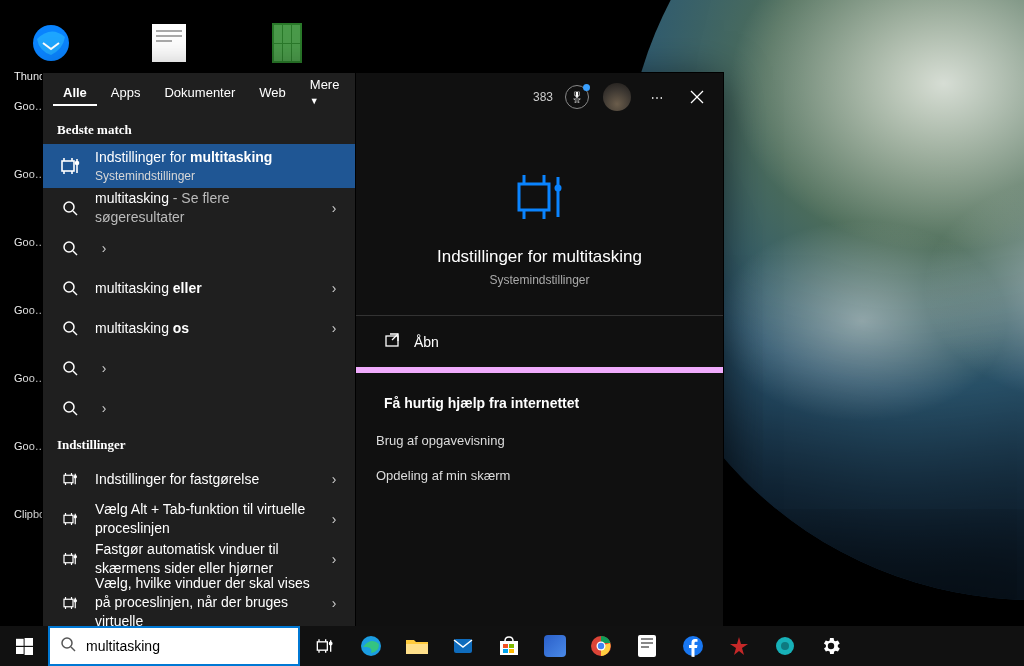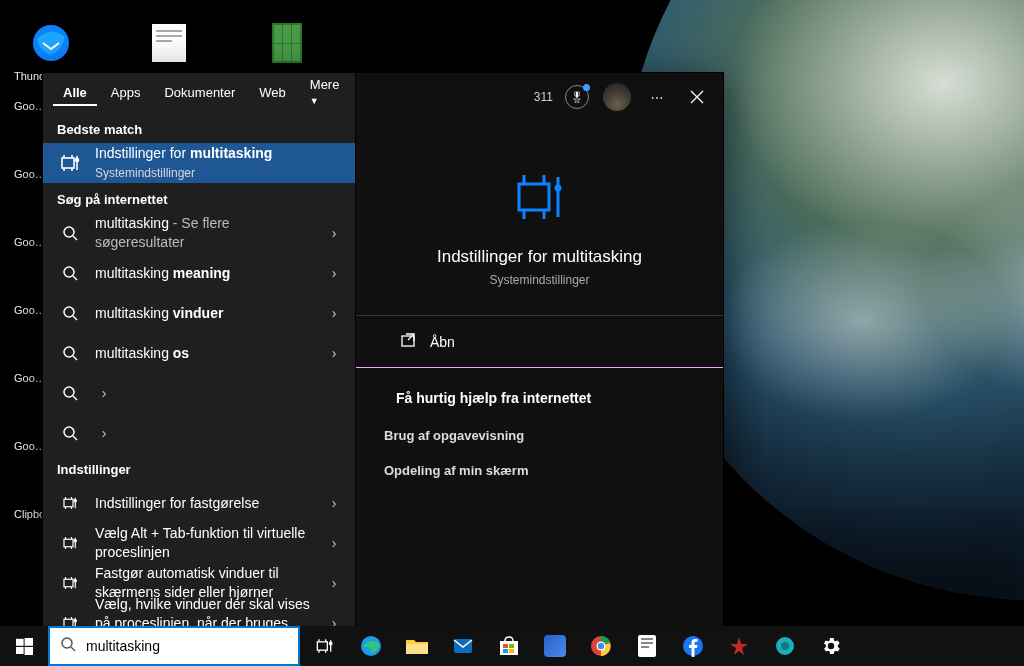--- a/index.html
+++ b/index.html
@@ -28,41 +28,41 @@
 .hdr { height: 48px; display: flex; align-items: center; gap: 4px; padding: 0 10px; font-size: 13px; }
 .hdr .tab { padding: 4px 10px; cursor: pointer; border-bottom: 2px solid transparent; }
 .hdr .tab.active { font-weight: 600; border-bottom: 2px solid #fff; }
 .hdr .count { font-size: 12px; color: #ccc; }
 .hdr .rbtn { width: 32px; height: 32px; display: flex; align-items: center; justify-content: center; color: #fff; cursor: pointer; }
 .rewards { position: relative; width: 24px; height: 24px; border: 1.5px solid #888; border-radius: 50%; display:flex; align-items:center; justify-content:center; font-size:11px;}
 .rewards::after{ content:''; position:absolute; top:-2px; right:-2px; width:7px; height:7px; border-radius:50%; background:#3aa0ff;}
 .avatar { width: 28px; height: 28px; border-radius: 50%; background: radial-gradient(circle at 50% 75%, #6b5d4b 0%, #3a3530 60%, #1d1a18 100%); }
 
 
-.sect { padding: 9px 14px 6px; font-size: 13px; color: #fff; font-weight: 600; }
+.sect { padding: 9px 14px 6px; font-size: 13px; color: #fff; font-weight: 600; font-family: Liberation Serif, serif; }
 
 
 .row { display: flex; align-items: center; padding: 8px 12px 8px 14px; gap: 12px; cursor: pointer; position: relative; min-height: 40px;}
 .row.best { background: #1f5694; padding-top: 12px; padding-bottom: 12px; }
 .row .ic { width: 26px; display:flex; justify-content:center; color:#fff; flex-shrink:0;}
 .row .txt { flex: 1; font-size: 14px; line-height: 1.35; }
 .row .txt .sub { font-size: 12px; color: #d8d8d8; margin-top: 2px; }
 .row .txt .hint { color: #bbb; font-size: 14px; }
 .row .chev { color: #ccc; font-size: 14px; width: 18px; text-align:center; }
 strong.m { font-weight: 600; }
 
 
 .detail { padding: 44px 24px 0; text-align: center; }
 .detail .biglogo { width: 64px; height: 64px; margin: 0 auto 18px; display:flex; align-items:center; justify-content:center; color:#0a84ff; }
 .detail h2 { font-size: 17px; font-weight: 400; margin-bottom: 6px; }
 .detail .dsub { font-size: 12px; color: #aaa; margin-bottom: 28px; }
 .dlist { border-top: 1px solid #333; }
-.ditem { display:flex; align-items:center; gap:14px; padding: 16px 44px; font-size: 14px; cursor:pointer; border-bottom: 1px solid #f0abfc; }
-.dhead { padding: 22px 40px 12px; font-size: 14px; font-weight: 600; }
-.dlink { padding: 10px 28px; font-size: 13px; color: #ddd; cursor:pointer;font-weight:bold; }
+.ditem { display:flex; align-items:center; gap:14px; padding: 16px 28px; font-size: 14px; cursor:pointer; border-bottom: 6px solid #f0abfc; }
+.dhead { padding: 22px 28px 12px; font-size: 14px; font-weight: 600; }
+.dlink { padding: 10px 20px; font-size: 13px; color: #ddd; cursor:pointer; }
 
 
 .taskbar { position: absolute; left: 0; bottom: 0; width: 100%; height: 40px; background: #111; display: flex; align-items: center; }
 .taskbar .start { width: 48px; height: 40px; display:flex; align-items:center; justify-content:center; }
 .taskbar .searchbox { width: 252px; height: 40px; background: #fff; border: 2px solid #0078d4; display:flex; align-items:center; gap:10px; padding: 0 10px; }
 .taskbar .searchbox input { border:none; outline:none; font-size:14px; width:100%; background:transparent; }
 .taskbar .taskview { width: 48px; height:40px; display:flex; align-items:center; justify-content:center; }
 .taskbar .apps { display:flex; align-items:center; height:100%; }
 .taskbar .apps .app { width: 46px; height:40px; display:flex; align-items:center; justify-content:center; }
 .taskbar .sp { flex:1; }
@@ -147,50 +147,48 @@
             <line x1="19" y1="5" x2="19" y2="19"></line>
             <circle cx="19" cy="9" r="1.5" fill="#fff"></circle>
           </svg>
       </div>
       <div class="txt">
         <div><span>Indstillinger for </span><strong class="m">multitasking</strong></div>
         <div class="sub">Systemindstillinger</div>
       </div>
     </div>
 
-    <div class="sect">Søg på internettet</div>
 
     <div class="row">
       <div class="ic">
         <svg width="16" height="16" viewBox="0 0 16 16" fill="none" stroke="#fff" stroke-width="1.5">
             <circle cx="7" cy="7" r="5"></circle>
             <line x1="11" y1="11" x2="15" y2="15"></line>
           </svg>
       </div>
       <div class="txt"><span>multitasking</span><span class="hint"> - Se flere søgeresultater</span></div>
       <div class="chev">›</div>
     </div>
     <div class="row">
       <div class="ic">
           <svg width="16" height="16" viewBox="0 0 16 16" fill="none" stroke="#fff" stroke-width="1.5">
             <circle cx="7" cy="7" r="5"></circle>
             <line x1="11" y1="11" x2="15" y2="15"></line>
           </svg>
         </div>
-      <div class="txt"><span>multitasking </span><strong class="m">meaning</strong></div>
       <div class="chev">›</div>
     </div>
     <div class="row">
       <div class="ic">
           <svg width="16" height="16" viewBox="0 0 16 16" fill="none" stroke="#fff" stroke-width="1.5">
             <circle cx="7" cy="7" r="5"></circle>
             <line x1="11" y1="11" x2="15" y2="15"></line>
           </svg>
         </div>
-      <div class="txt"><span>multitasking </span><strong class="m">vinduer</strong></div>
+      <div class="txt"><span>multitasking </span><strong class="m">eller</strong></div>
       <div class="chev">›</div>
     </div>
     <div class="row">
       <div class="ic">
           <svg width="16" height="16" viewBox="0 0 16 16" fill="none" stroke="#fff" stroke-width="1.5">
             <circle cx="7" cy="7" r="5"></circle>
             <line x1="11" y1="11" x2="15" y2="15"></line>
           </svg>
         </div>
       <div class="txt"><span>multitasking </span><strong class="m">os</strong></div>
@@ -274,21 +272,21 @@
             <circle cx="19" cy="9" r="1.5" fill="#fff"></circle>
           </svg>
         </div>
       <div class="txt">Vælg, hvilke vinduer der skal vises på proceslinjen, når der bruges virtuelle</div>
       <div class="chev">›</div>
     </div>
   </div>
 
   <div class="right">
     <div class="hdr" style="justify-content:flex-end; gap:8px;">
-      <div class="count">311</div>
+      <div class="count">383</div>
       <div class="rbtn">
           <div class="rewards">🎖</div>
         </div>
       <div class="rbtn">
           <div class="avatar"></div>
         </div>
       <div class="rbtn">⋯</div>
       <div class="rbtn">
         <svg width="14" height="14" viewBox="0 0 14 14" stroke="#fff" stroke-width="1.2">
             <line x1="1" y1="1" x2="13" y2="13"></line>

